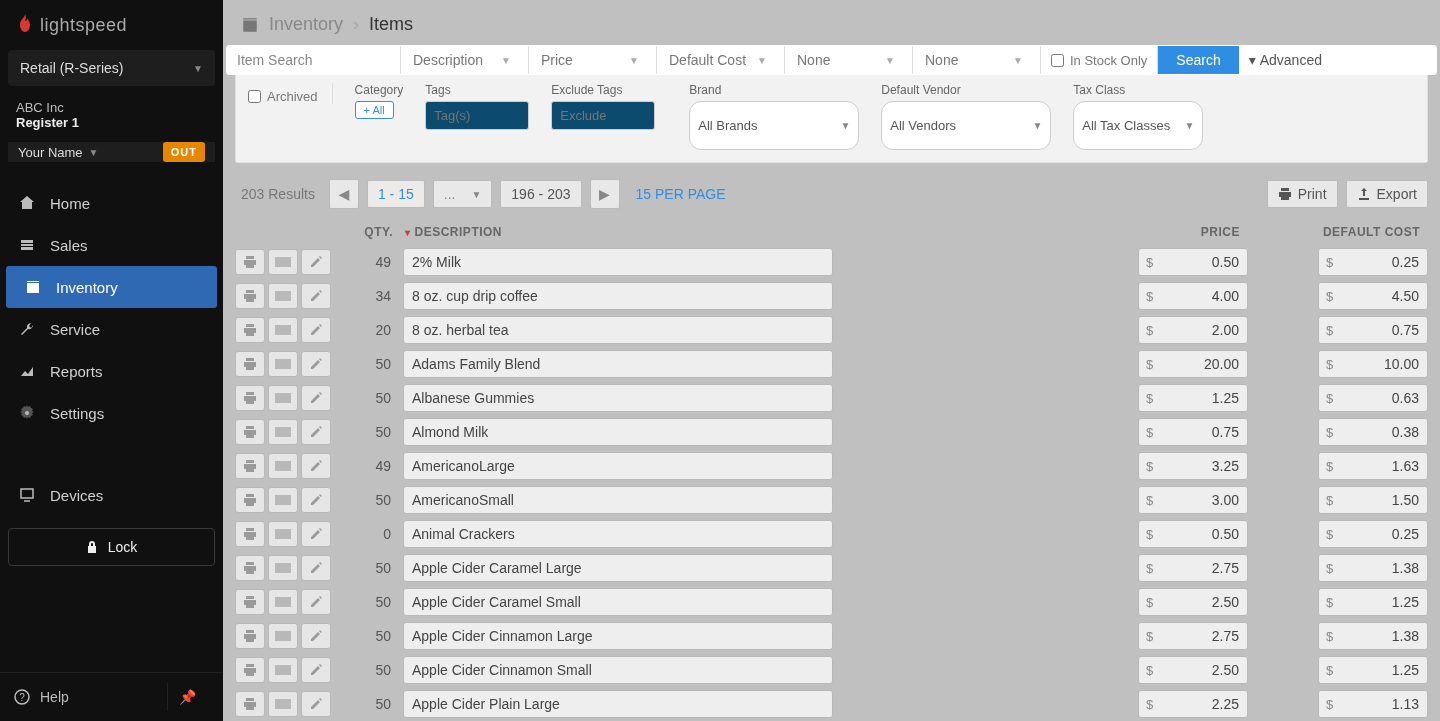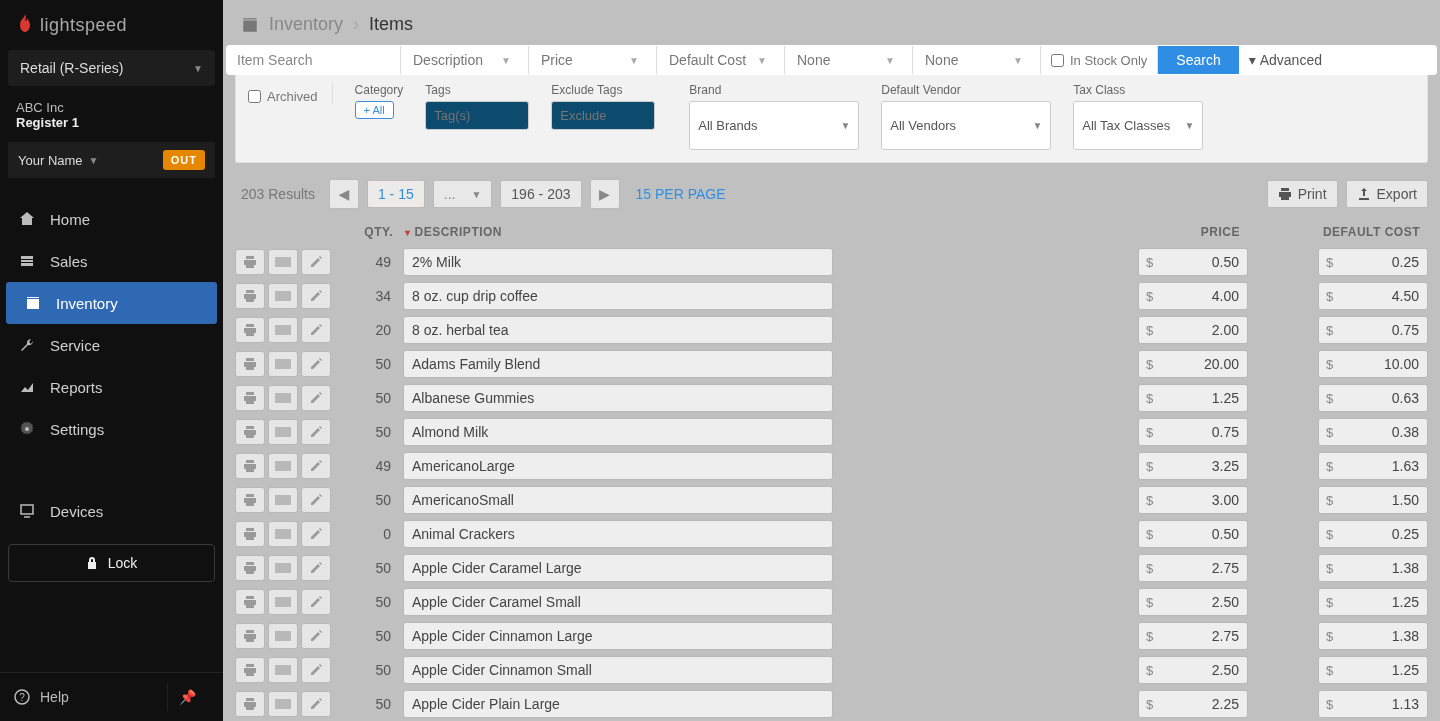--- a/index.html
+++ b/index.html
@@ -11,21 +11,21 @@
   .logo-row { display: flex; align-items: center; gap: 6px; padding: 14px 12px 10px 16px; }
   .logo-flame { color: #d93832; font-size: 20px; }
   .logo-text { color: #aaa; font-size: 18px; letter-spacing: .5px; }
 
   .series-select { margin: 4px 8px; background: #1e1e1e; border-radius: 4px; padding: 10px 12px; display: flex; justify-content: space-between; align-items: center; cursor: pointer; color: #ddd; }
   .series-select .caret { font-size: 10px; color: #888; }
 
   .company-block { padding: 10px 16px 4px 16px; color: #bbb; font-size: 13px; }
   .company-block .reg { font-weight: 600; color: #eee; }
 
-  .user-row { display: flex; align-items: center; justify-content: space-between; margin: 8px 8px 10px 8px; background: #1e1e1e; border-radius: 0; padding: 8px 10px; text-align: right; }
+  .user-row { display: flex; align-items: center; justify-content: space-between; margin: 8px 8px 10px 8px; background: #1e1e1e; border-radius: 0; padding: 0 10px; text-align: right; }
   .user-name { color: #ddd; font-size: 13px; display: flex; align-items: center; gap: 6px; }
   .user-caret { font-size: 10px; color: #888; }
   .out-badge { background: #e58700; color: #fff; font-weight: 700; font-size: 11px; letter-spacing: 1px; padding: 4px 8px; border-radius: 3px; }
 
   .nav { margin-top: 10px; display: flex; flex-direction: column; }
   .nav-item { display: flex; align-items: center; gap: 14px; padding: 12px 18px; color: #d0d0d0; font-size: 15px; cursor: pointer; }
   .nav-item.active { background: #2f69b3; color: #fff; border-radius: 3px; margin: 0 6px; }
   .nav-icon { width: 18px; height: 18px; display: inline-flex; align-items: center; justify-content: center; color: #bbb; }
   .nav-item.active .nav-icon { color: #fff; }
 
@@ -56,21 +56,21 @@
   .search-btn { background: #2f8de4; color: #fff; border: none; padding: 0 18px; font-size: 14px; cursor: pointer; }
   .adv-toggle { display: flex; align-items: center; gap: 4px; padding: 0 14px 0 10px; color: #555; font-size: 14px; cursor: pointer; }
 
   
   .adv-panel { background: #f2f2f2; margin: 0 12px; border-left: 1px solid #e0e0e0; border-right: 1px solid #e0e0e0; border-bottom: 1px solid #e0e0e0; border-radius: 0 0 3px 3px; padding: 8px 12px 12px 12px; display: flex; align-items: flex-start; gap: 22px; }
   .archived-col { display: flex; align-items: center; gap: 6px; color: #777; font-size: 13px; padding-top: 6px; border-right: 1px solid #ddd; padding-right: 14px; }
   .f-col { display: flex; flex-direction: column; gap: 4px; color: #666; font-size: 12px; }
   .f-col .lbl { color: #666; }
   .chip-all { border: 1px solid #3c8de0; color: #3c8de0; background: #fff; border-radius: 3px; padding: 2px 8px; font-size: 11px; width: fit-content; cursor: pointer; }
   .tag-input { border: 1px solid #ccc; border-radius: 3px; padding: 6px 8px; font-size: 13px; width: 104px; color: #999; background: #0c4a6e; }
-  .sel-box { border: 1px solid #ccc; border-radius: 3px; padding: 16px 8px; font-size: 13px; background: #fff; color: #555; display: flex; justify-content: space-between; align-items: center; min-width: 170px; cursor: pointer; }
+  .sel-box { border: 1px solid #ccc; border-radius: 12px; padding: 16px 8px; font-size: 13px; background: #fff; color: #555; display: flex; justify-content: space-between; align-items: center; min-width: 170px; cursor: pointer; }
   .sel-box .caret { font-size: 10px; color: #888; }
   .sel-box-sm { min-width: 130px; }
 
   
   .pager-row { display: flex; align-items: center; padding: 16px 12px 10px 18px; color: #777; font-size: 14px; gap: 8px; }
   .results-txt { margin-right: 6px; }
   .pg-btn { border: 1px solid #bbb; background: #e8e8e8; color: #888; width: 30px; height: 30px; display: flex; align-items: center; justify-content: center; border-radius: 2px; cursor: pointer; }
   .pg-badge { border: 1px solid #bbb; background: #ecebe9; color: #2f8de4; padding: 5px 10px; border-radius: 2px; }
   .pg-dd { border: 1px solid #bbb; background: #e8e8e8; color: #888; padding: 5px 10px; border-radius: 2px; display: flex; align-items: center; gap: 16px; cursor: pointer; }
   .pg-dd .caret { font-size: 10px; }

